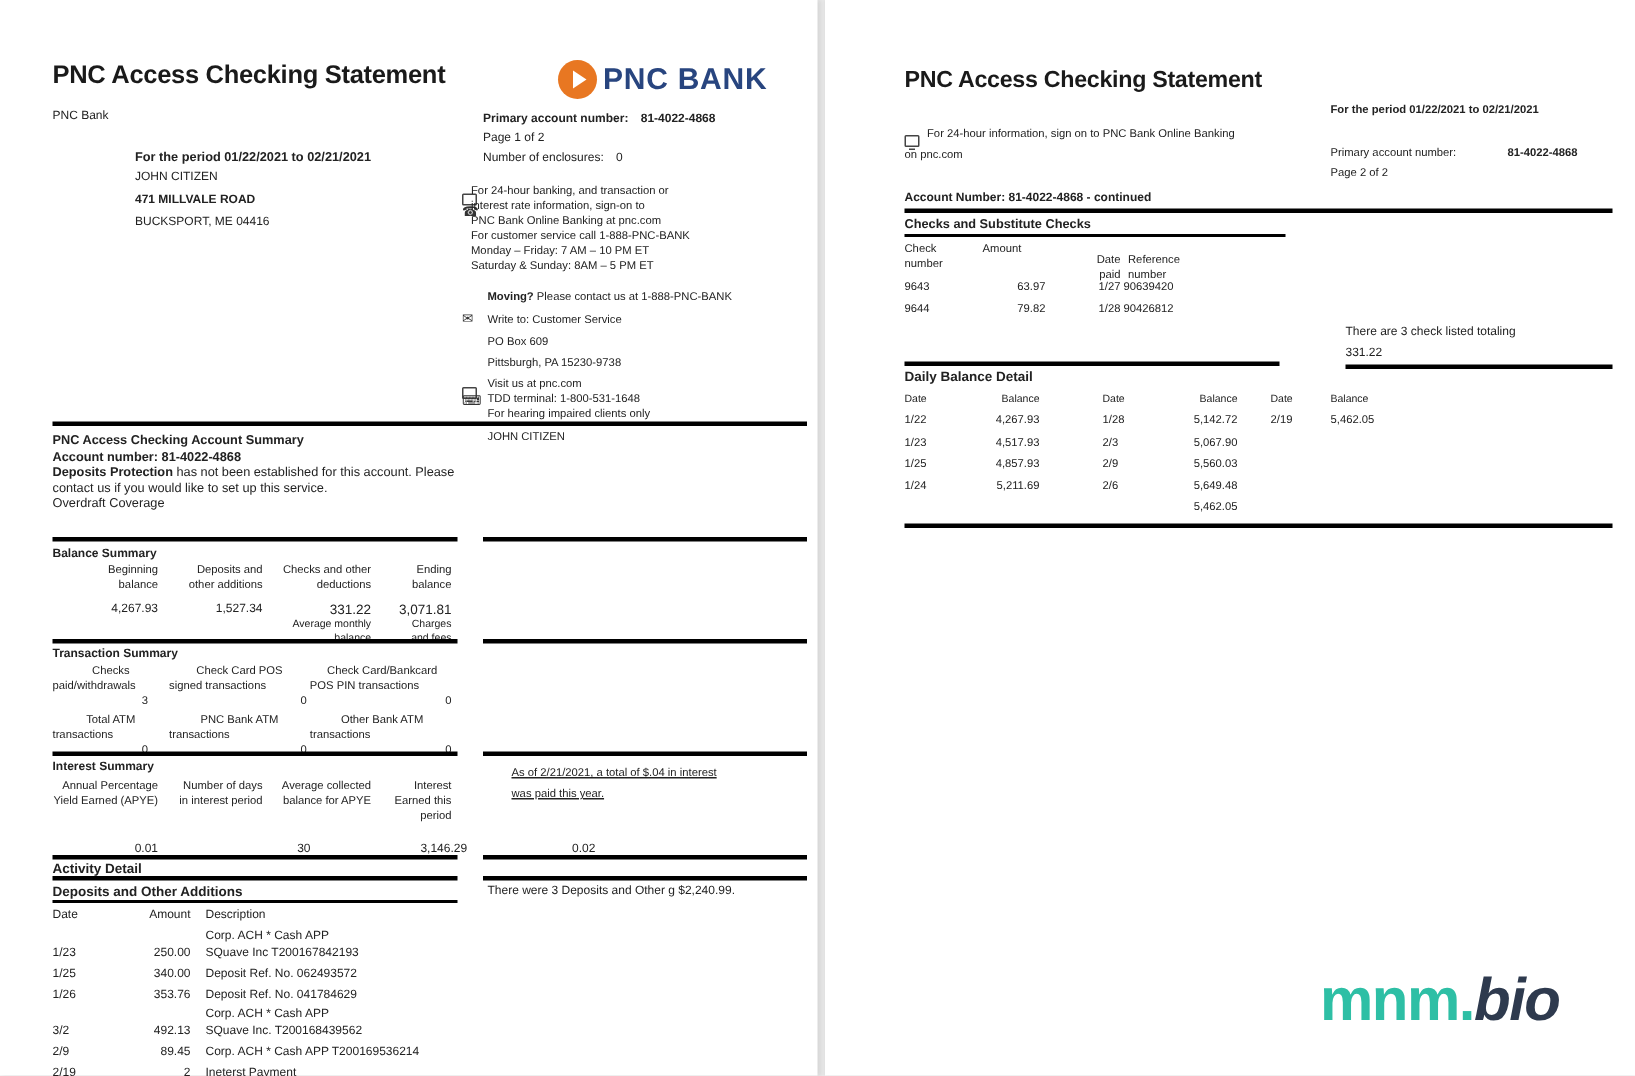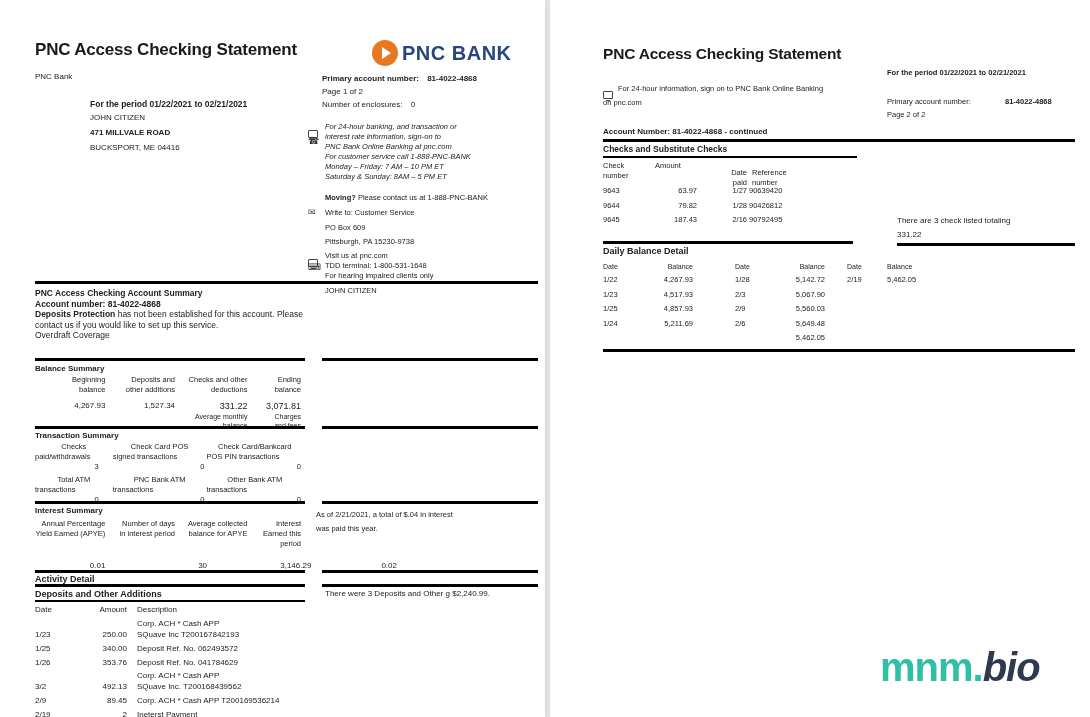--- a/index.html
+++ b/index.html
@@ -81,21 +81,21 @@
     <span style="margin-left:6px;">81-4022-4868</span>
   </div>
   <div class="abs t8" style="left:322px; top:86px;">Page 1 of 2</div>
   <div class="abs t8" style="left:322px; top:99px;">
     <span>Number of enclosures:</span>
     <span style="margin-left:6px;">0</span>
   </div>
 
   <div class="abs" style="left:308px; top:124px;"><span class="ic-mon"></span></div>
   <div class="abs ic-glyph" style="left:308px; top:136px;">☎</div>
-  <div class="abs t75" style="left:325px; top:122px;font-style:italic;">
+  <div class="abs t75" style="left:314px; top:122px;">
     <div>For 24-hour banking, and transaction or</div>
     <div>interest rate information, sign-on to</div>
     <div>PNC Bank Online Banking at pnc.com</div>
     <div>For customer service call 1-888-PNC-BANK</div>
     <div>Monday – Friday: 7 AM – 10 PM ET</div>
     <div>Saturday &amp; Sunday: 8AM – 5 PM ET</div>
   </div>
   <div class="abs t75" style="left:325px; top:193px;">
     <span class="b">Moving?</span><span> Please contact us at 1-888-PNC-BANK</span>
   </div>
@@ -223,21 +223,21 @@
         <div>Earned this</div>
         <div>period</div>
       </div>
   </div>
   <div class="abs grid4 t8" style="left:35px; top:560px; width:268px;gap:32px;">
     <div class="cellR">0.01</div>
     <div class="cellR">30</div>
     <div class="cellR">3,146.29</div>
     <div class="cellR">0.02</div>
   </div>
-  <div class="abs t75" style="left:316px; top:510px;">
+  <div class="abs t75" style="left:341px; top:510px;text-decoration:underline;">
     <div>As of 2/21/2021, a total of $.04 in interest</div>
     <div style="margin-top:4px;">was paid this year.</div>
   </div>
 
   <div class="abs rule-heavy" style="left:35px; top:570px; width:270px;"></div>
   <div class="abs rule-heavy" style="left:322px; top:570px; width:216px;"></div>
 
   <div class="abs t9 b" style="left:35px; top:573px;">Activity Detail</div>
   <div class="abs rule-heavy" style="left:35px; top:584px; width:270px;"></div>
   <div class="abs rule-heavy" style="left:322px; top:584px; width:216px;"></div>
@@ -337,26 +337,20 @@
         <div class="chk-amt">63.97</div>
         <div class="chk-date">1/27</div>
         <div class="chk-ref">90639420</div>
       </div>
       <div class="chk-row">
         <div class="chk-num">9644</div>
         <div class="chk-amt">79.82</div>
         <div class="chk-date">1/28</div>
         <div class="chk-ref">90426812</div>
       </div>
-      <div class="chk-row">
-        <div class="chk-num">9645</div>
-        <div class="chk-amt">187.43</div>
-        <div class="chk-date">2/16</div>
-        <div class="chk-ref">90792495</div>
-      </div>
     </div>
 
   <div class="abs t8" style="left:347px; top:215px;">
     <div>There are 3 check listed totaling</div>
     <div style="margin-top:3px;">331.22</div>
   </div>
 
   <div class="abs rule-heavy" style="left:53px; top:241px; width:250px;"></div>
   <div class="abs rule-heavy" style="left:347px; top:243px; width:178px;"></div>
 

